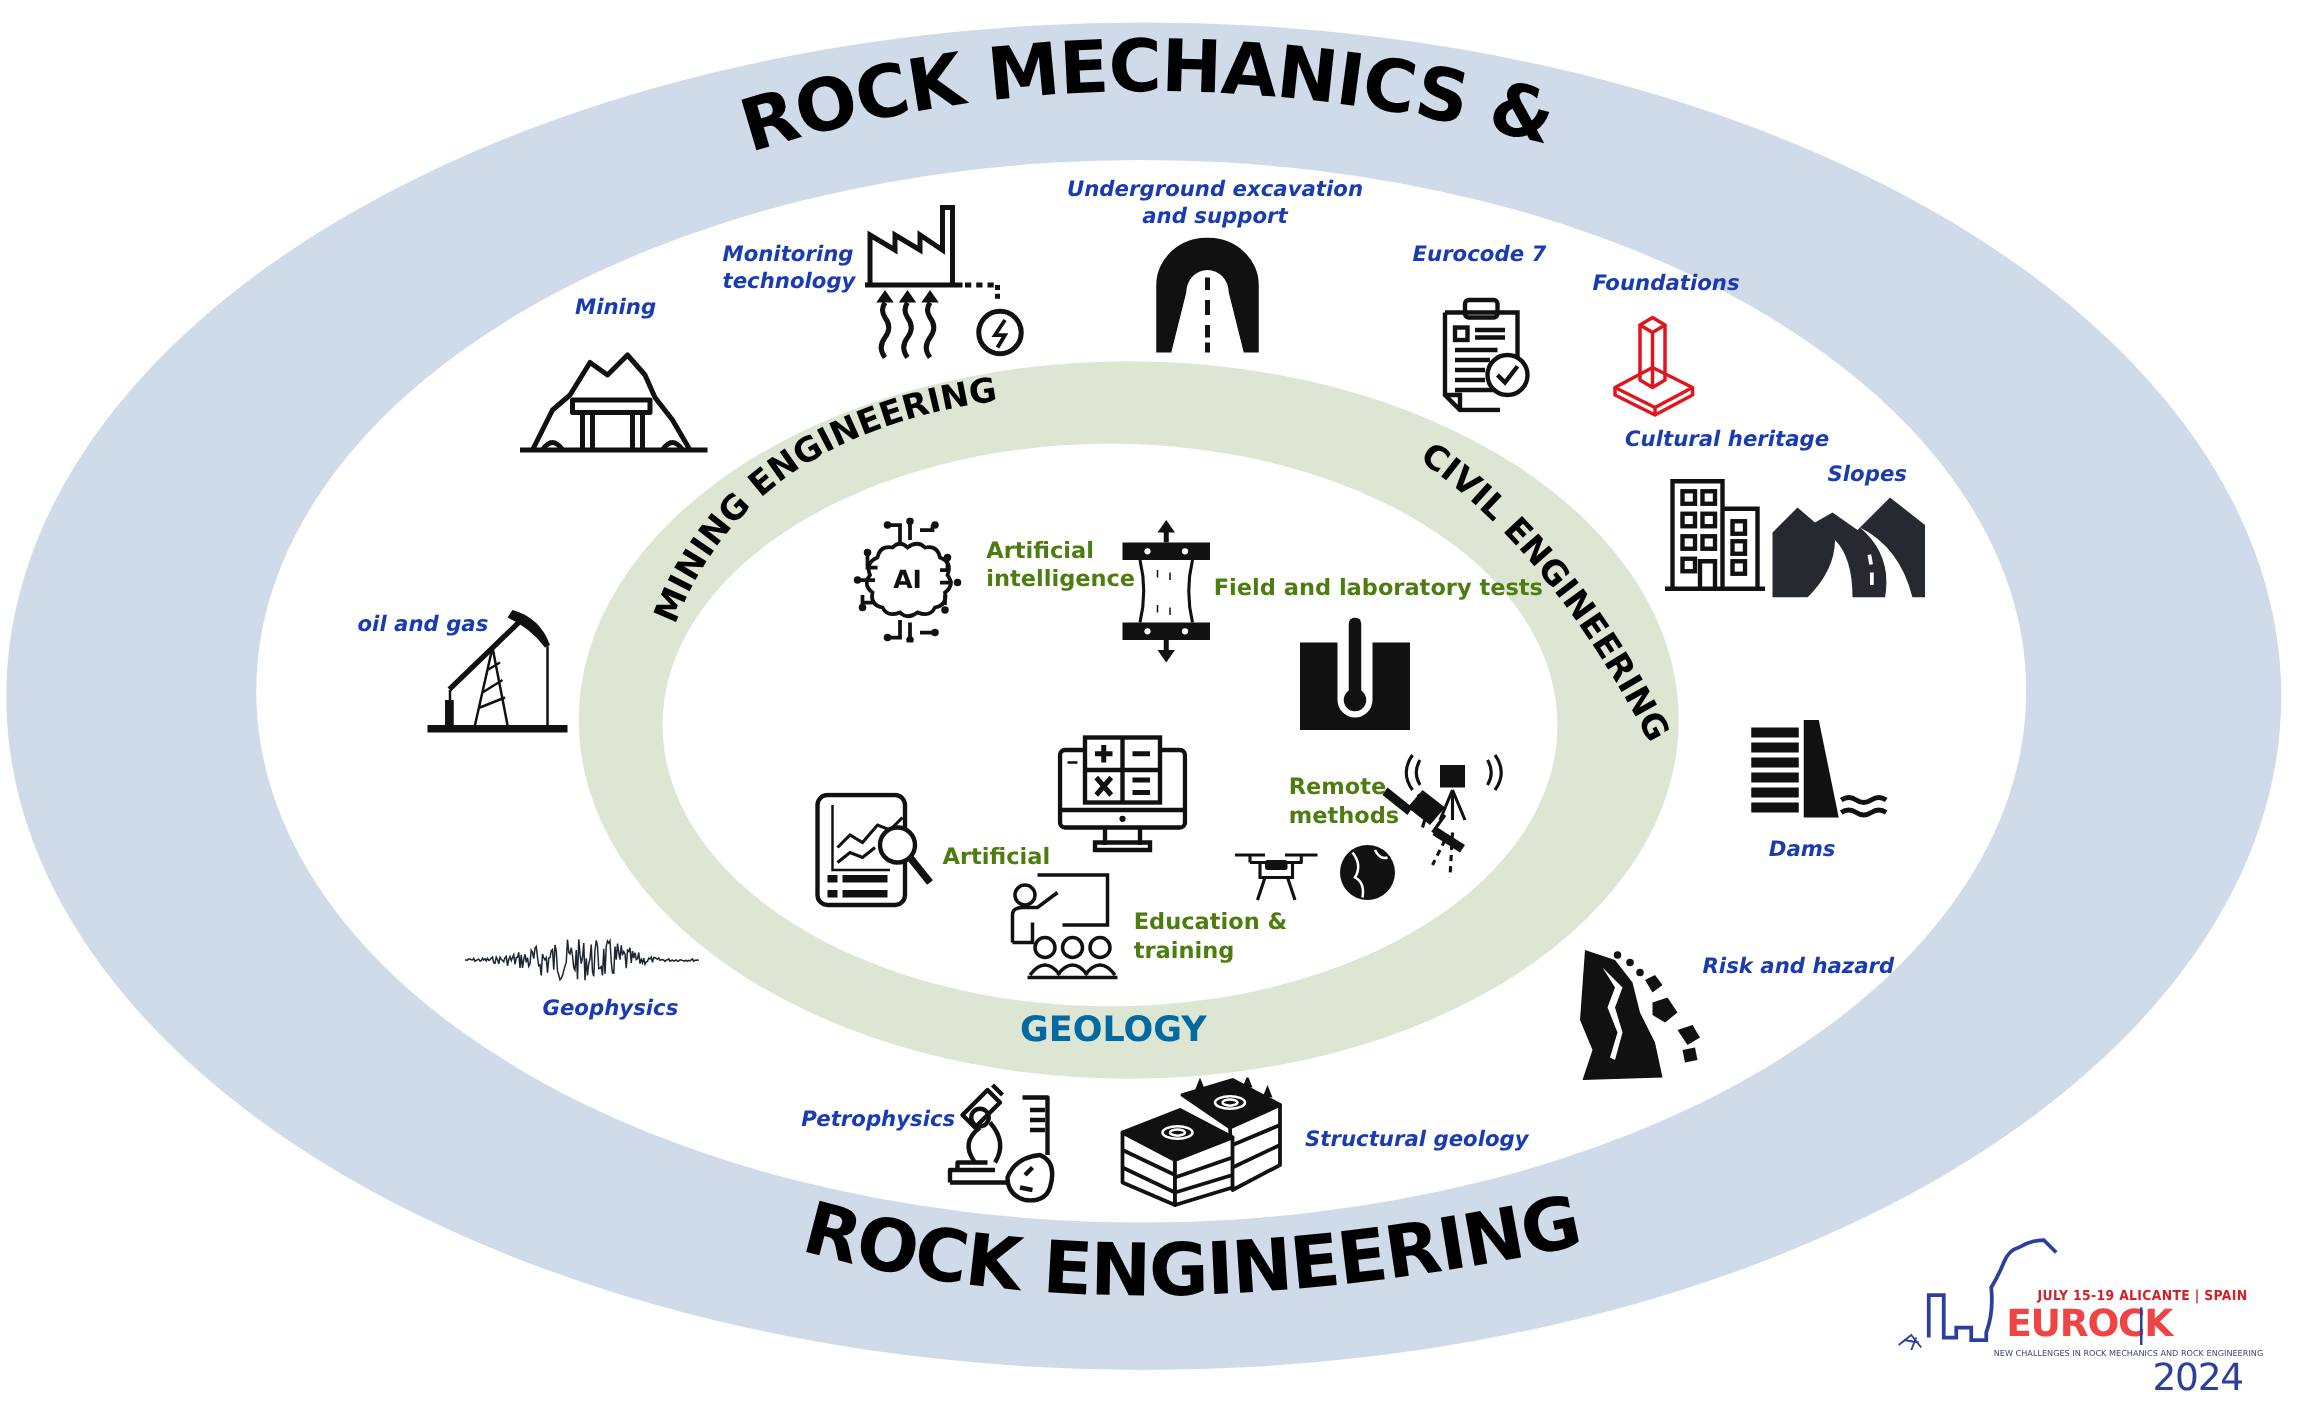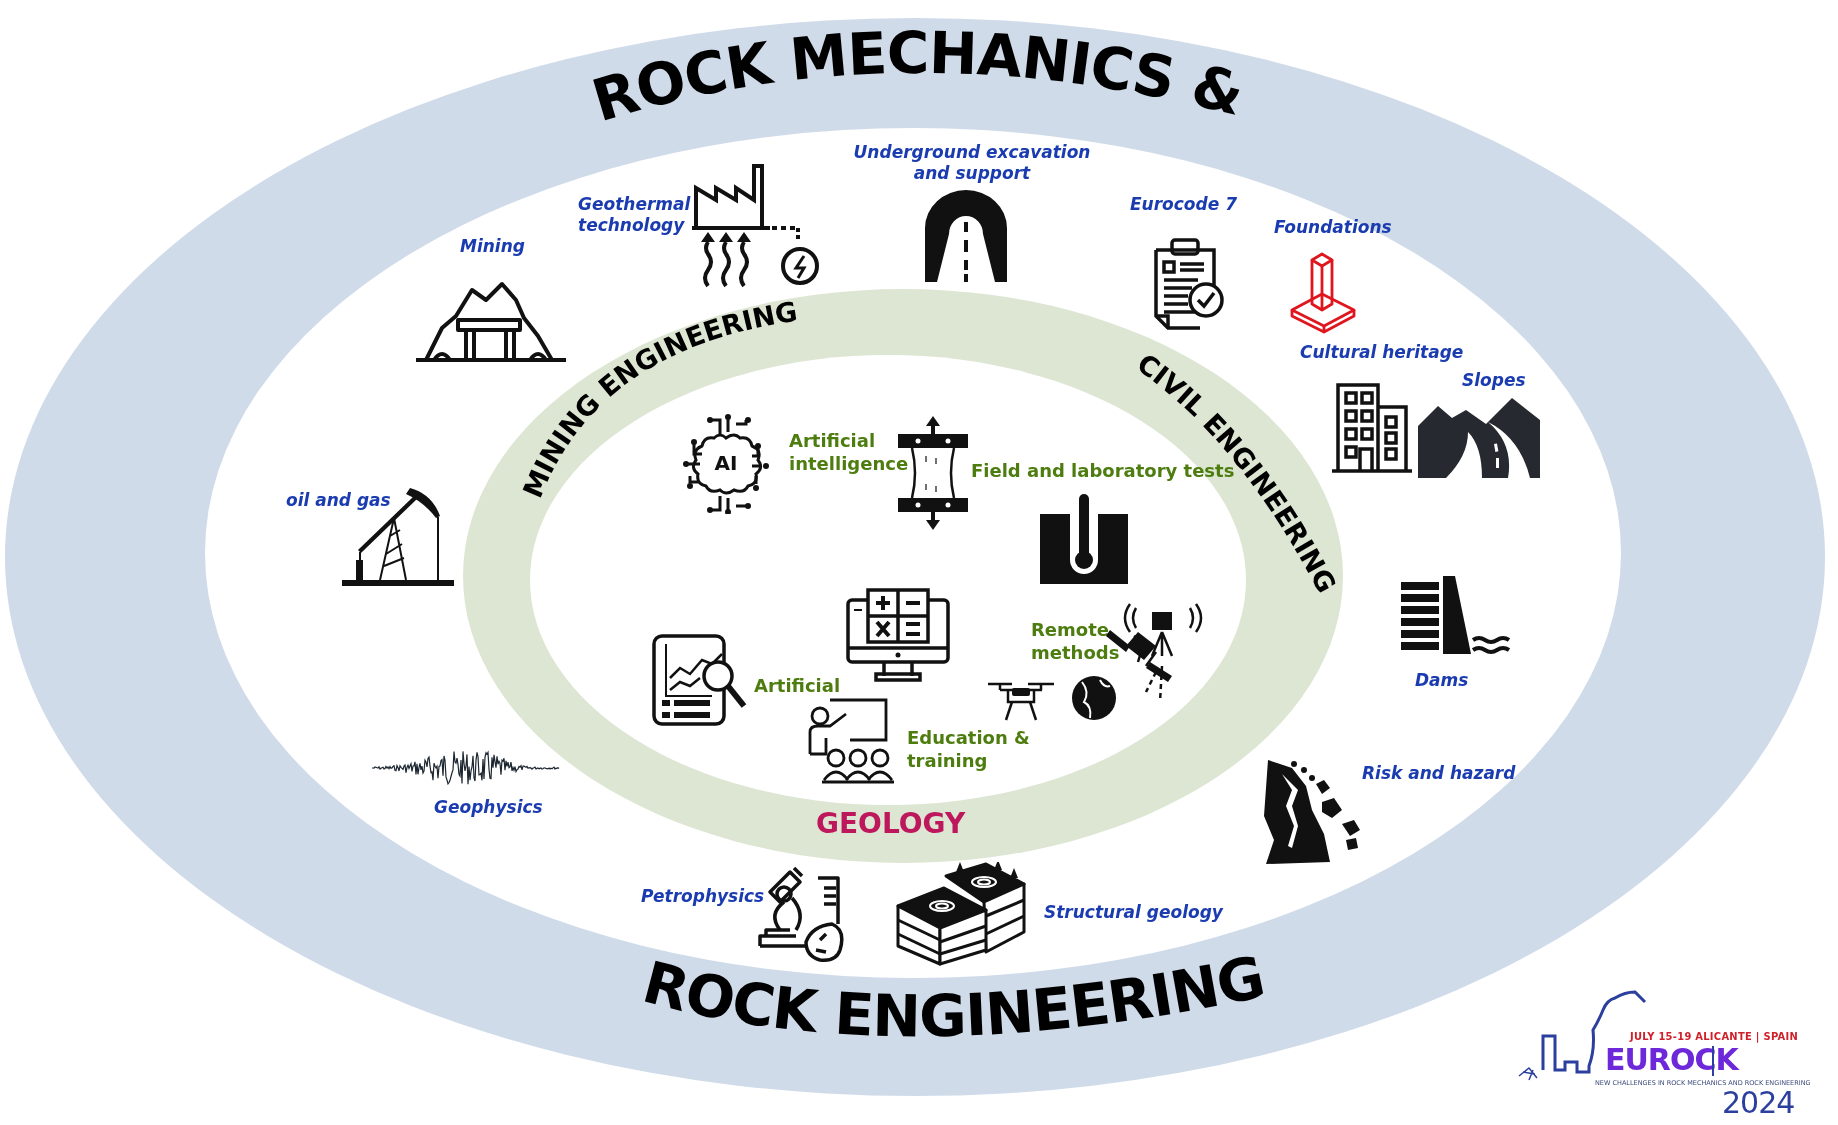--- a/index.html
+++ b/index.html
@@ -5,21 +5,21 @@
   html, body { margin: 0; padding: 0; background: #ffffff; }
   body { width: 1838px; height: 1125px; position: relative; overflow: hidden; font-family: "DejaVu Sans", "Liberation Sans", sans-serif; }
   #stage { position: absolute; left: 0; top: 0; width: 1838px; height: 1125px; }
   .lbl { position: absolute; font-family: "DejaVu Sans", sans-serif; font-weight: bold; white-space: nowrap; line-height: 1.25; }
   .blue { color: #1a3cb0; font-size: 17px; font-style: italic; }
   .green { color: #4d7c0f; font-size: 18px; }
   .center { transform: translateX(-50%); text-align: center; }
   .ico { position: absolute; }
   .logo { position: absolute; left: 1515px; top: 990px; width: 300px; height: 105px; }
   .logo .date { position: absolute; left: 103px; top: 40px; font-size: 11px; font-weight: bold; color: #d0202a; letter-spacing: 0.3px; font-family: "DejaVu Sans Condensed", "DejaVu Sans", sans-serif; padding-left: 12px; }
-  .logo .name { position: absolute; left: 90px; top: 52px; font-size: 30px; font-weight: bold; color: #6d28d9; font-family: "DejaVu Sans", sans-serif; letter-spacing: -1px; }
+  .logo .name { position: absolute; left: 90px; top: 52px; font-size: 30px; font-weight: bold; color: #ef4444; font-family: "DejaVu Sans", sans-serif; letter-spacing: -1px; }
   .logo .sep { position: absolute; left: 197px; top: 56px; width: 2px; height: 30px; background: #2b3f9e; }
   .logo .year { position: absolute; left: 207px; top: 52px; font-size: 30px; font-weight: normal; color: #2b3f9e; font-family: "DejaVu Sans", sans-serif; letter-spacing: -1px; margin-top: 43px; }
   .logo .tag { position: absolute; left: 80px; top: 89px; font-size: 6.5px; color: #3c4a7a; white-space: nowrap; font-family: "DejaVu Sans", sans-serif; }
 </style>
 </head>
 <body>
 
 <div id="stage">
 
   <svg width="1838" height="1125" style="position:absolute;left:0;top:0">
@@ -41,25 +41,25 @@
       <textPath href="#arcBottom" startOffset="0"><tspan>ROCK  ENGINEERING</tspan></textPath>
     </text>
     <text font-family="DejaVu Sans, sans-serif" font-weight="bold" font-size="27" fill="#000">
       <textPath href="#arcMining" startOffset="0"><tspan>MINING  ENGINEERING</tspan></textPath>
     </text>
     <text font-family="DejaVu Sans, sans-serif" font-weight="bold" font-size="27" fill="#000">
       <textPath href="#arcCivil" startOffset="0"><tspan>CIVIL  ENGINEERING</tspan></textPath>
     </text>
   </svg>
 
-  <div class="lbl" style="left:816px; top:806px; font-size:28px; color:#be185d;">GEOLOGY</div>
+  <div class="lbl" style="left:816px; top:806px; font-size:28px; color:#0369a1;">GEOLOGY</div>
 
   <div class="lbl blue" style="left:460px; top:236px;">Mining</div>
   <div class="lbl blue" style="left:578px; top:194px;">
-    <div>Geothermal</div>
+    <div>Monitoring</div>
     <div>technology</div>
   </div>
   <div class="lbl blue center" style="left:972px; top:142px;">
     <div>Underground excavation</div>
     <div>and support</div>
   </div>
   <div class="lbl blue" style="left:1130px; top:194px;">Eurocode 7</div>
   <div class="lbl blue" style="left:1274px; top:217px;">Foundations</div>
   <div class="lbl blue" style="left:1300px; top:342px;">Cultural heritage</div>
   <div class="lbl blue" style="left:1462px; top:370px;">Slopes</div>

